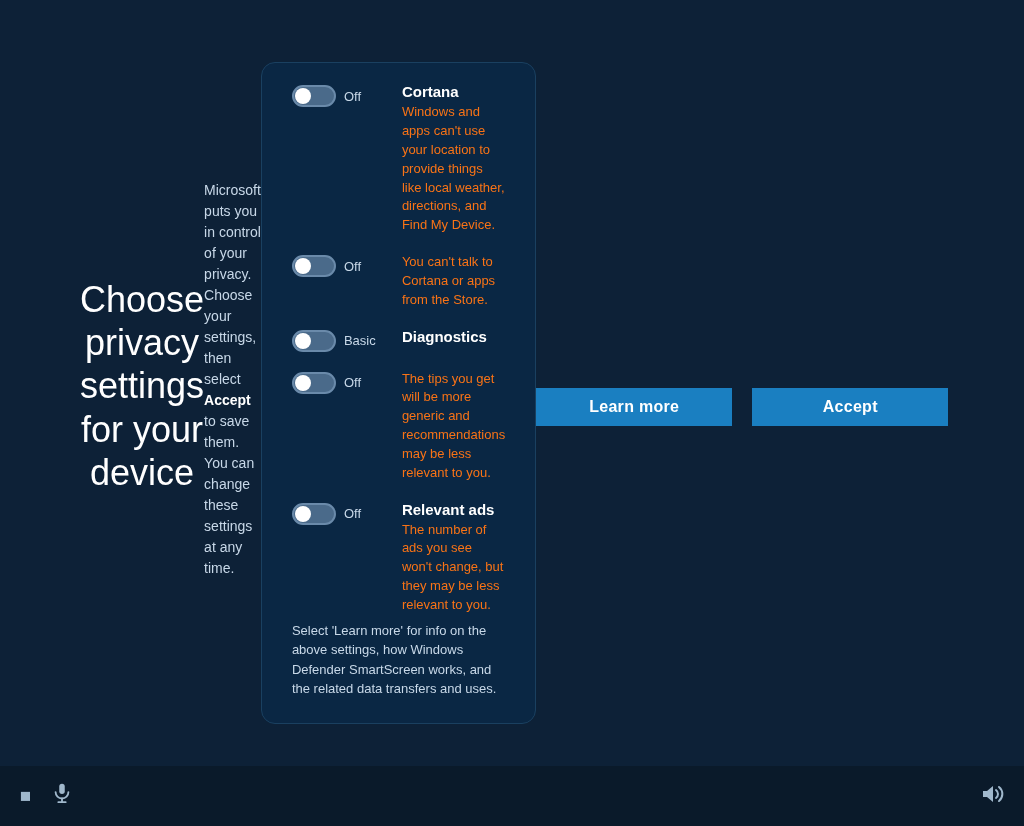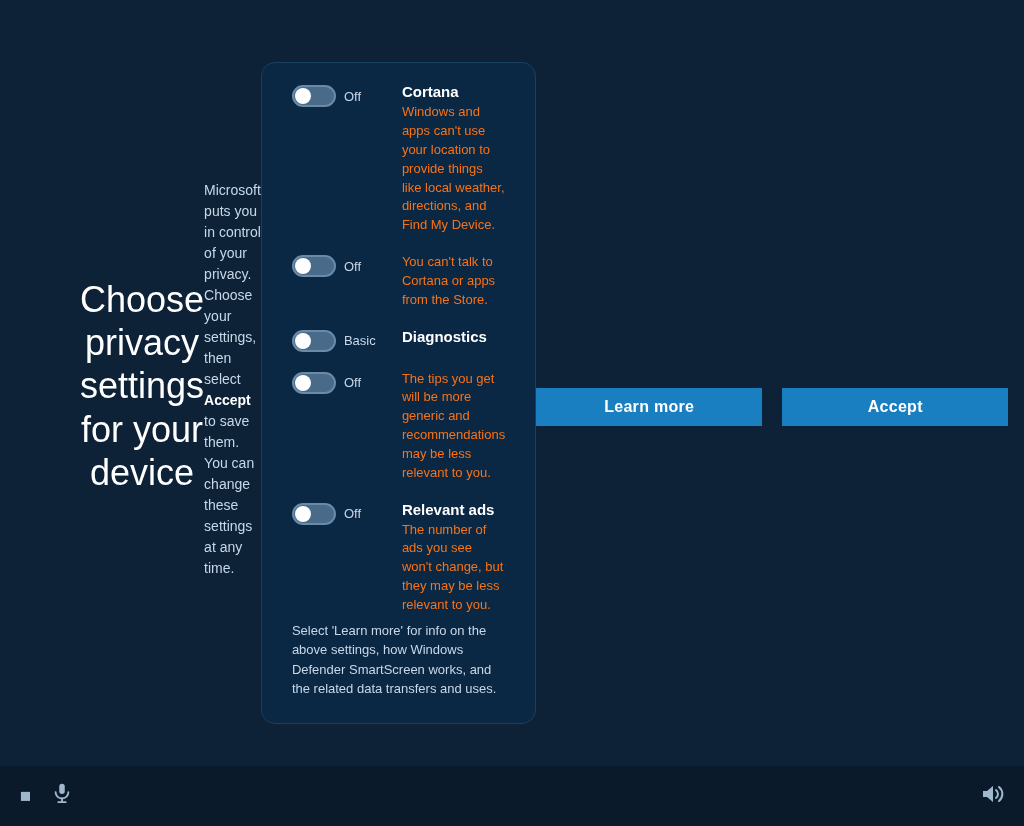--- a/index.html
+++ b/index.html
@@ -133,21 +133,21 @@
       display: flex;
       justify-content: center;
       gap: 20px;
       margin-top: 28px;
       width: 100%;
       max-width: 900px;
     }
 
     .btn {
       padding: 10px 0;
-      width: 226px;
+      width: 196px;
       font-size: 16px;
       font-weight: 600;
       border: none;
       cursor: pointer;
       color: #ffffff;
       letter-spacing: 0.3px;
     }
 
     .btn-learn-more {
       background-color: #1a7fc1;

